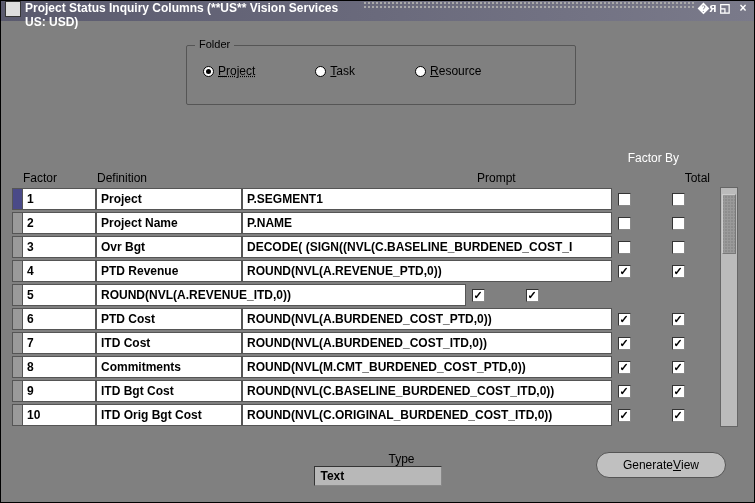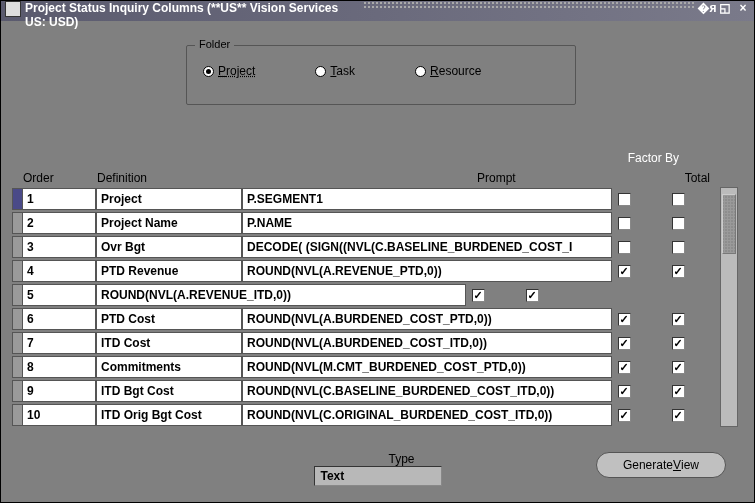--- a/index.html
+++ b/index.html
@@ -178,21 +178,21 @@
         <div class="radio-item">
           <div class="radio-circle"></div>
           <span class="radio-label"><span class="access">R</span>esource</span>
         </div>
       </div>
     </div>
 
     <div class="factor-label">Factor By</div>
     <div class="hdr-total">Total</div>
     <div class="col-headers">
-      <div class="hdrcell hdr-order">Order</div>
+      <div class="hdrcell hdr-order">Factor</div>
       <div class="hdrcell hdr-def">Definition</div>
       <div class="hdrcell hdr-prompt">Prompt</div>
     </div>
 
     <div class="grid" id="grid">
         <div class="row">
           <div class="rowhandle current"></div>
           <div class="cell c-order">1</div>
           <div class="cell c-prompt">Project</div>
           <div class="cell c-def">P.SEGMENT1</div>

